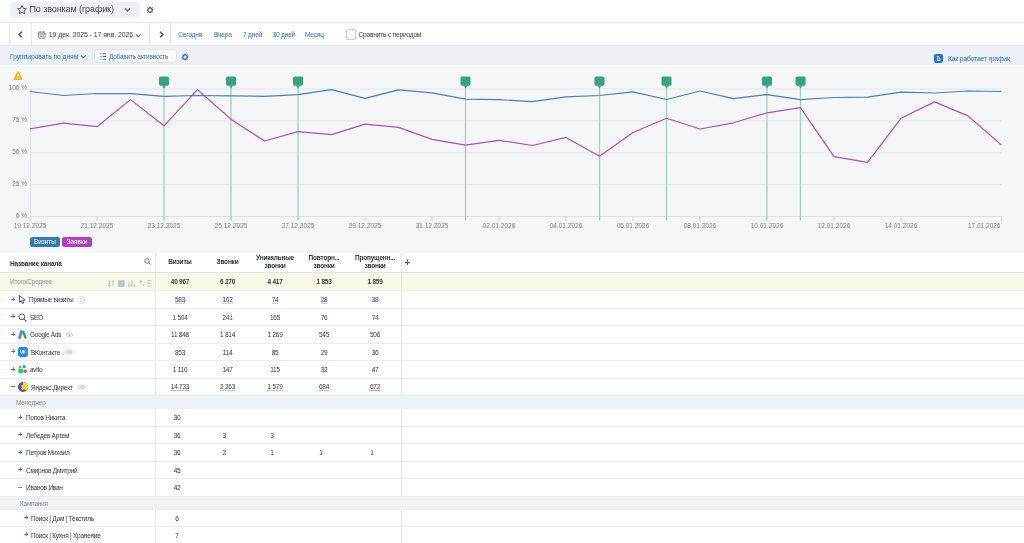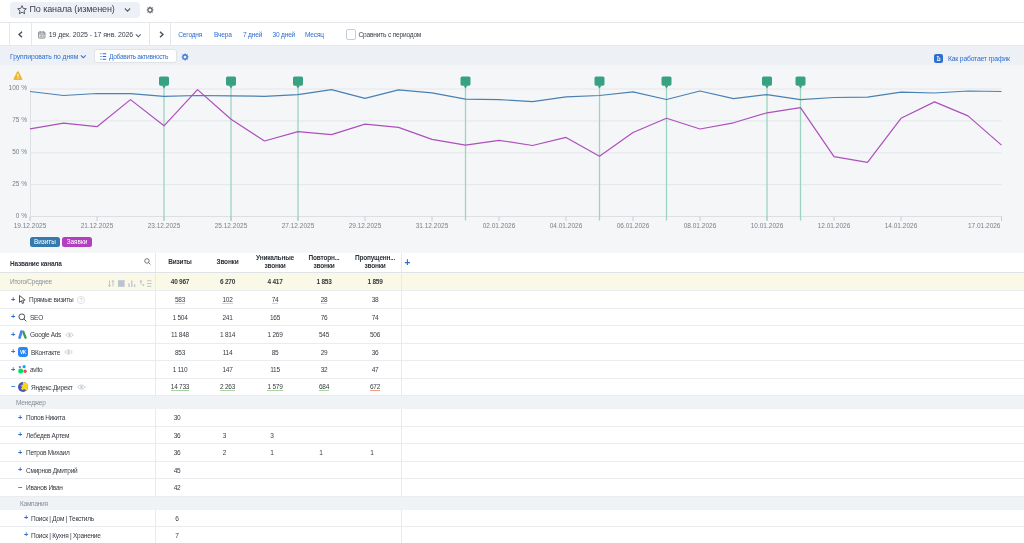--- a/index.html
+++ b/index.html
@@ -28,21 +28,21 @@
 .cicon{display:inline-flex;margin-right:3px;align-items:center}
 .nm{color:#363b42}
 .midicons{position:absolute;left:108px;top:6px}
 </style></head><body>
 
 <div id="bar1">
   <div id="repbtn">
     <svg width="10" height="10" viewBox="0 0 12 12" style="position:absolute;left:7px;top:3px">
         <path d="M6,0.8 L7.5,4.1 L11.2,4.5 L8.4,6.9 L9.2,10.5 L6,8.6 L2.8,10.5 L3.6,6.9 L0.8,4.5 L4.5,4.1 Z" fill="none" stroke="#4a5058" stroke-width="1.1" stroke-linejoin="round"></path>
       </svg>
-    <span style="position:absolute;left:19.5px;letter-spacing:-0.1px">По канала (изменен)</span>
+    <span style="position:absolute;left:19.5px;letter-spacing:-0.1px">По звонкам (график)</span>
     <svg width="7" height="4.5" viewBox="0 0 8 5" style="position:absolute;left:113.5px;top:6px">
         <path d="M1,0.5 L4,3.5 L7,0.5" fill="none" stroke="#5a616a" stroke-width="1.3"></path>
       </svg>
   </div>
   <svg width="8" height="8" viewBox="0 0 16 16" style="position:absolute;left:146px;top:5.5px">
       <path d="M8,5 A3,3 0 1,0 8,11 A3,3 0 1,0 8,5 M8,0.9 L9,0.9 L9.4,2.7 L11.2,3.4 L12.8,2.3 L14,3.5 L12.8,5 L13.4,6.8 L15.2,7.2 L15.2,8.6 L13.4,9.2 L12.8,11 L13.9,12.5 L12.7,13.7 L11.2,12.6 L9.4,13.3 L9,15.1 L7.6,15.1 L7,13.3 L5.2,12.6 L3.7,13.7 L2.5,12.5 L3.6,11 L2.9,9.2 L1.1,8.8 L1.1,7.4 L2.9,6.8 L3.5,5 L2.4,3.5 L3.6,2.3 L5.1,3.4 L6.9,2.7 L7.3,0.9 Z" fill="#596069"></path>
     </svg>
 </div>
 
 <div id="bar2">

